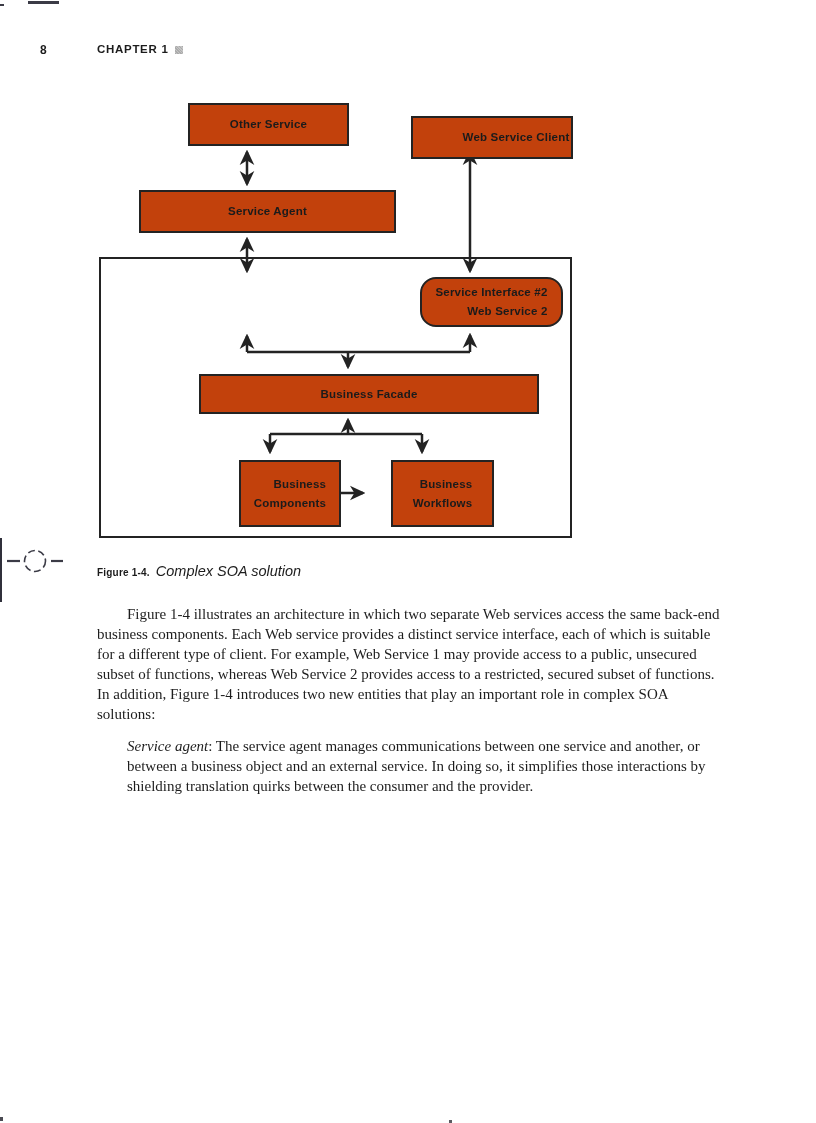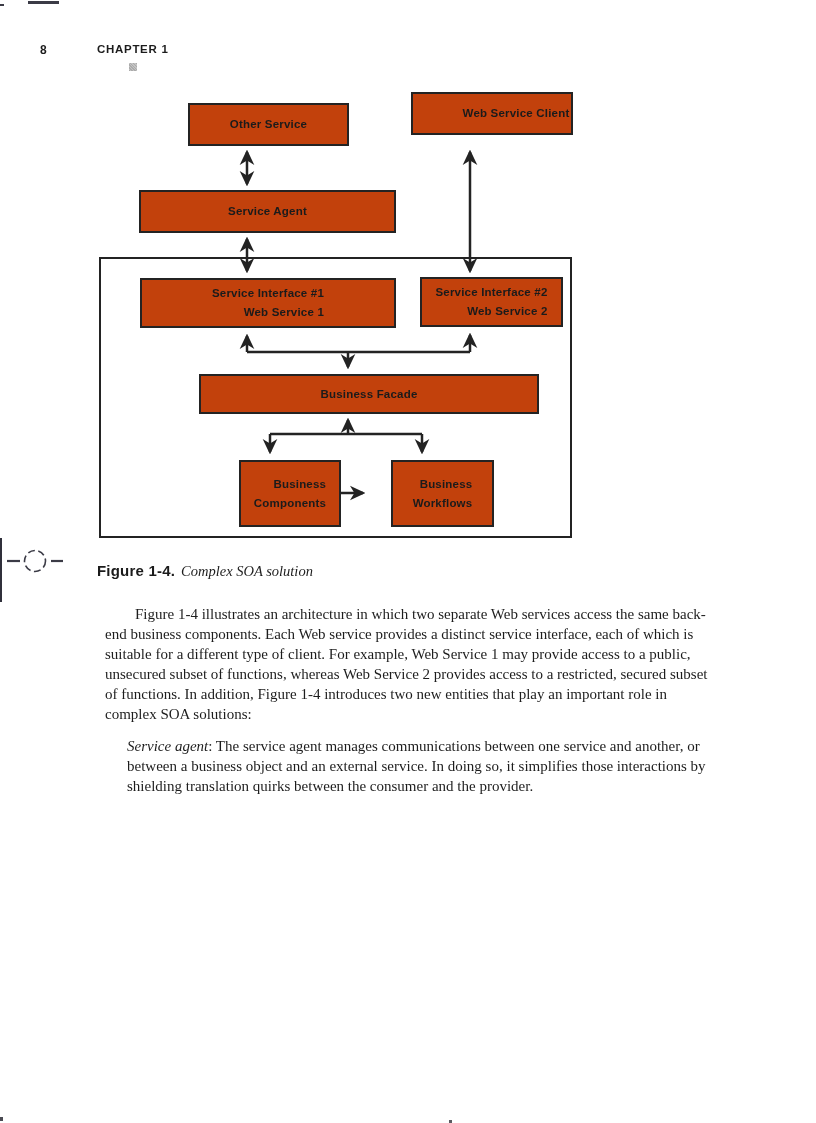--- a/index.html
+++ b/index.html
@@ -23,21 +23,21 @@
   .pageno{
     position:absolute;left:40px;top:44px;
     font-family:"Liberation Sans", sans-serif;
     font-weight:bold;font-size:12px;line-height:12px;color:#1c1c1c;
   }
   .runhead{
     position:absolute;left:97px;top:43px;
     display:flex;align-items:center;gap:7px;
     font-family:"Liberation Sans", sans-serif;
     font-weight:bold;font-size:11.5px;line-height:13px;
-    letter-spacing:0.7px;color:#1c1c1c;white-space:nowrap;flex-direction:column;
+    letter-spacing:0.7px;color:#1c1c1c;white-space:nowrap;
   }
   .sep-square{
     width:8px;height:8px;flex:0 0 auto;
     background:
       repeating-linear-gradient(45deg,#ababab 0 1px,#c4c4c4 1px 2px);
   }
 
   
   .diagram{position:absolute;left:0;top:0;width:816px;height:600px;}
   .outer-box{
@@ -50,43 +50,43 @@
     border:2.5px solid #232323;background:#c2410c;
     display:flex;align-items:center;justify-content:center;
     text-align:right;
     font-family:"Liberation Sans", sans-serif;
     font-weight:bold;font-size:11.5px;line-height:19px;color:#1b1b1b;
     white-space:pre-line;
     letter-spacing:0.2px;
     margin-left:21px;
   }
   .n-other   {left:167px;top:103px;width:161px;height:43px;}
-  .n-wsc     {left:390px;top:92px;width:162px;height:43px;padding-left:48px;}
+  .n-wsc     {left:390px;top:116px;width:162px;height:43px;padding-left:48px;}
   .n-agent   {left:118px;top:190px;width:257px;height:43px;}
   .n-si1     {left:119px;top:278px;width:256px;height:50px;}
-  .n-si2     {left:399px;top:277px;width:143px;height:50px;}
+  .n-si2     {left:399px;top:277px;width:143px;height:50px;border-radius:16px;}
   .n-facade  {left:178px;top:374px;width:340px;height:40px;}
   .n-bc      {left:218px;top:460px;width:102px;height:67px;}
   .n-bw      {left:370px;top:460px;width:103px;height:67px;}
 
   
   .caption{position:absolute;left:97px;top:562px;white-space:nowrap;}
   .cap-label{
     font-family:"Liberation Sans", sans-serif;
-    font-weight:bold;font-size:15px;color:#1b1b1b;letter-spacing:0.2px;
+    font-weight:bold;font-size:10px;color:#1b1b1b;letter-spacing:0.2px;
   }
   .cap-title{
-    font-family:Liberation Serif, serif;
+    font-family:Liberation Sans, sans-serif;
     font-style:italic;font-size:14.5px;color:#1d1d1d;margin-left:6px;
   }
 
   
   .bodytext{position:absolute;left:97px;top:604px;width:625px;}
   .bodytext p{
-    margin:0 0 12px 8px;
+    margin:0 0 12px 0;
     font-size:15px;line-height:20px;color:#1d1d1d;
     text-align:left;
   }
   .p-first{text-indent:30px;}
   .p-indent{margin-left:30px !important;margin-right:12px !important;}
   .bodytext em{font-style:italic;}
 </style>
 </head>
 <body>
 
@@ -137,22 +137,20 @@
         <line x1="270" y1="434" x2="270" y2="452" marker-end="url(#ah)"></line>
         <line x1="422" y1="434" x2="422" y2="452" marker-end="url(#ah)"></line>
 
         <line x1="327" y1="493" x2="363" y2="493" marker-start="url(#ah)" marker-end="url(#ah)"></line>
       </g>
     </svg>
 
     <div class="node n-other">Other Service</div>
     <div class="node n-wsc">Web Service Client</div>
     <div class="node n-agent">Service Agent</div>
-    <div class="node n-si1">Service Interface #1
-Web Service 1</div>
     <div class="node n-si2">Service Interface #2
 Web Service 2</div>
     <div class="node n-facade">Business Facade</div>
     <div class="node n-bc">Business
 Components</div>
     <div class="node n-bw">Business
 Workflows</div>
   </div>
 
   <div class="caption">

